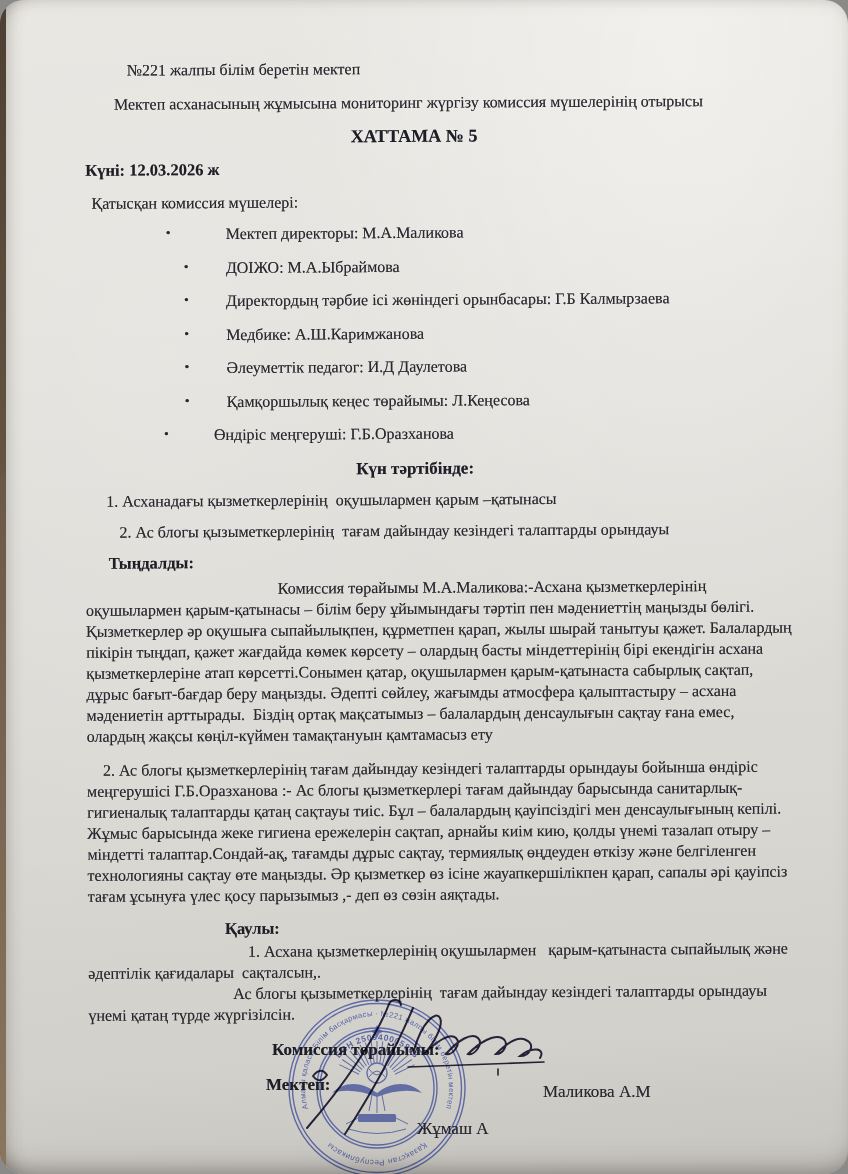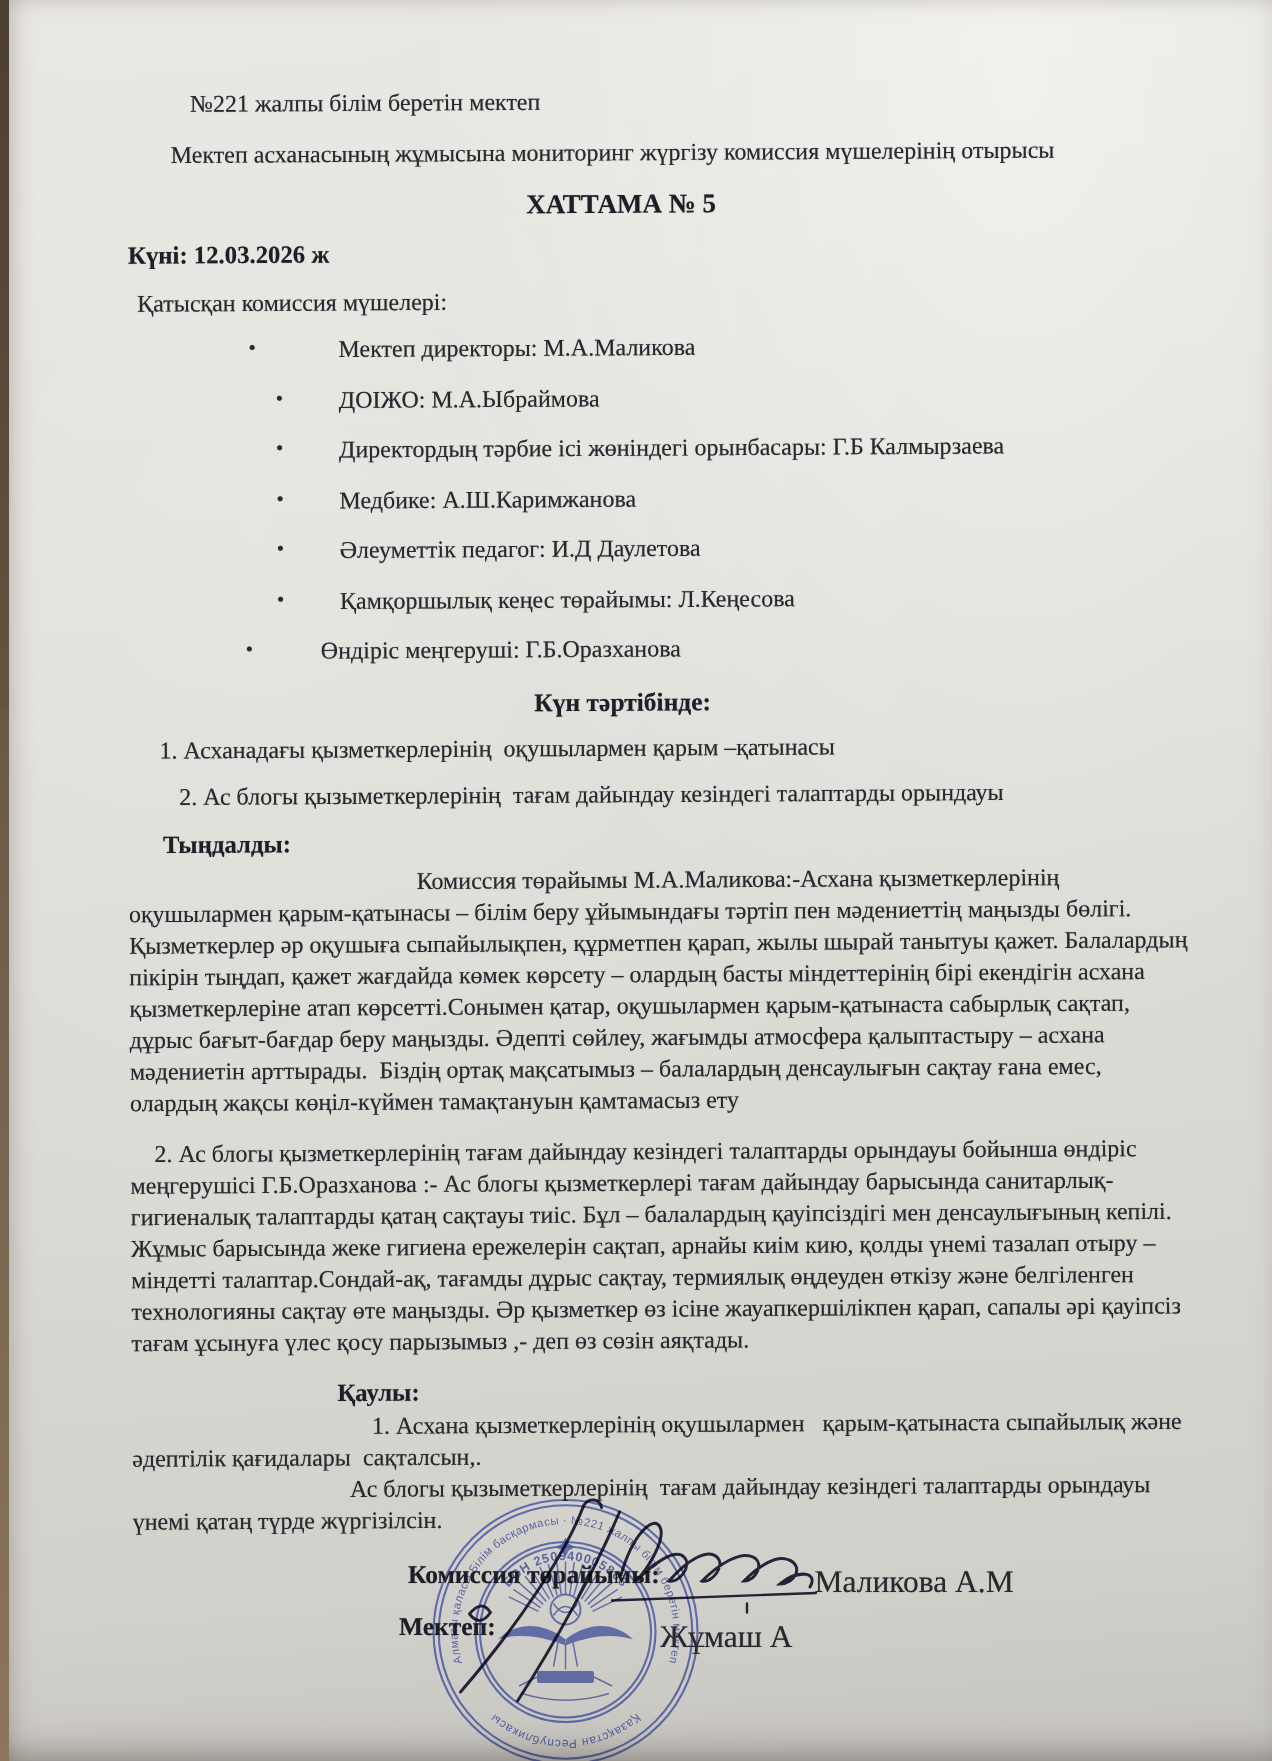--- a/index.html
+++ b/index.html
@@ -7,20 +7,21 @@
     position:relative;width:848px;height:1174px;overflow:hidden;
     font-family:"Liberation Serif","DejaVu Serif",serif;
     color:#28282e;
     background:
       radial-gradient(ellipse at 80% 4%, rgba(255,255,255,.45), transparent 42%),
       radial-gradient(ellipse at 20% 30%, rgba(255,255,255,.18), transparent 50%),
       linear-gradient(176deg,#e8e6e1 0%,#e0ded9 38%,#dad8d3 66%,#d2d0cb 88%,#c6c4bf 100%);
     box-shadow: inset 16px 0 20px -14px rgba(70,58,45,.45),
                 inset 0 -18px 26px -16px rgba(75,70,62,.55),
                 inset 0 10px 18px -14px rgba(120,115,108,.35);
+    border-radius: 24px;
   }
   .edge-left{position:absolute;left:0;top:0;width:6px;height:100%;
     background:linear-gradient(180deg,#4c3f33 0%,#6b594727 40%,#6b5947 41%,#7d6a55 75%,#8a765f 100%);
     background-color:#63523f;}
   .content{position:absolute;left:0;top:0;width:848px;
     transform:rotate(-0.35deg);transform-origin:60px 620px;
     text-shadow:0 0 .6px rgba(42,42,52,.55);}
   .block{margin:0;padding:0 56px 0 86px;font-size:16px;line-height:21px;white-space:pre-wrap;}
   .b{font-weight:bold;color:#1e1e26;}
   .l1{margin-top:60px;margin-left:44px;}
@@ -43,25 +44,25 @@
   .res-head{margin-top:12px;margin-left:137px;font-size:16.5px;}
   .r1{margin-top:2px;text-indent:160px;}
   .r2{margin-top:0;text-indent:145px;}
   .stamp{position:absolute;left:286px;top:997px;width:182px;height:182px;
     mix-blend-mode:multiply;opacity:.9;filter:blur(.35px);}
   .sig{position:absolute;mix-blend-mode:multiply;filter:blur(.2px);}
   .sig-chair{left:406px;top:1006px;width:150px;height:72px;}
   .sig-sec{left:293px;top:998px;width:150px;height:140px;}
   .sig-label{position:absolute;font-weight:bold;font-size:17px;color:#1d1d26;
     text-shadow:0 0 .6px rgba(42,42,52,.55);}
-  .sig-name{position:absolute;font-size:21px;text-shadow:0 0 .6px rgba(42,42,52,.55);}
+  .sig-name{position:absolute;font-size:17px;text-shadow:0 0 .6px rgba(42,42,52,.55);margin-top:40px;}
   .chair-label{left:272px;top:1040px;}
   .chair-name{left:543px;top:1042px;}
   .sec-label{left:266px;top:1075px;}
-  .sec-name{left:440px;top:1079px;}
+  .sec-name{left:417px;top:1079px;}
   .stamp text{font-family:"Liberation Sans","DejaVu Sans",sans-serif;fill:#4a5cc2;}
 </style>
 </head>
 <body>
 
 <div class="photo">
   <div class="edge-left"></div>
 
   <div class="content">
     <p class="block l1">№221 жалпы білім беретін мектеп</p>

